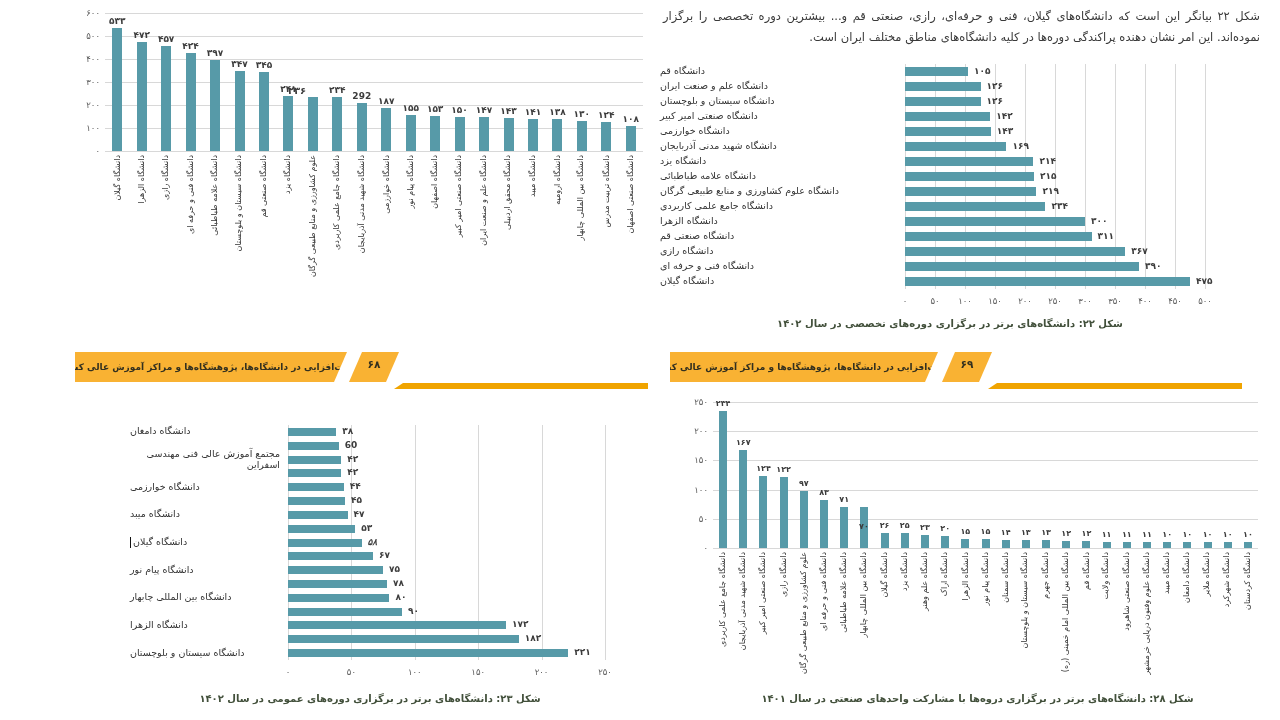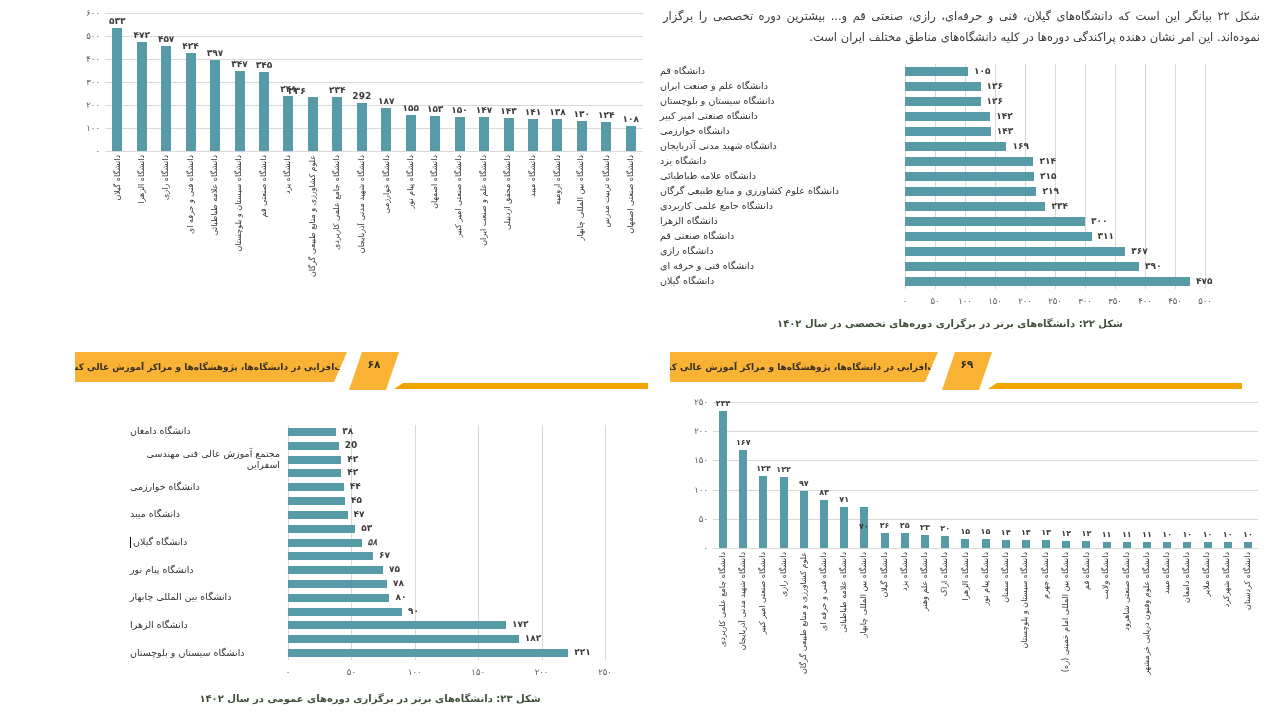--- a/index.html
+++ b/index.html
@@ -30,21 +30,21 @@
   #fig23{left:130px;top:418px;width:500px;height:300px;}
   #fig28{left:685px;top:390px;width:575px;height:330px;}
   #fig20 .caption{left:25px;top:290px;width:540px;}
   #fig22 .caption{left:80px;top:262px;width:420px;}
   #fig23 .caption{left:30px;top:275px;width:420px;}
   #fig28 .caption{left:20px;top:303px;width:545px;}
   .banner-main{position:absolute;top:352px;height:30px;background:var(--banner);
                clip-path:polygon(0 0,100% 0,calc(100% - 13px) 100%,0 100%);
                display:flex;align-items:center;justify-content:center;}
   .banner-text{direction:rtl;font-size:9px;font-weight:bold;color:#33301f;white-space:nowrap;}
-  .banner-page{position:absolute;top:352px;height:38px;width:50px;background:var(--banner);
+  .banner-page{position:absolute;top:352px;height:30px;width:50px;background:var(--banner);
                clip-path:polygon(13px 0,100% 0,calc(100% - 13px) 100%,0 100%);
                text-align:center;font-size:10.5px;font-weight:bold;color:#33301f;line-height:24px;}
   .banner-strip{position:absolute;top:383px;height:6px;background:var(--banner2);
                 clip-path:polygon(9px 0,100% 0,100% 100%,0 100%);}
   #banner-left-main{left:75px;width:272px;}
   #banner-left-page{left:349px;}
   #banner-left-strip{left:394px;width:254px;}
   #banner-right-main{left:670px;width:268px;}
   #banner-right-page{left:942px;}
   #banner-right-strip{left:988px;width:254px;}
@@ -237,21 +237,21 @@
         <div class="gridline-v" style="left: 348.2px; top: 7px; height: 235px;"></div>
         <span class="xtick" style="left: 348.2px; top: 249px;">۱۵۰</span>
         <div class="gridline-v" style="left: 411.6px; top: 7px; height: 235px;"></div>
         <span class="xtick" style="left: 411.6px; top: 249px;">۲۰۰</span>
         <div class="gridline-v" style="left: 475px; top: 7px; height: 235px;"></div>
         <span class="xtick" style="left: 475px; top: 249px;">۲۵۰</span>
         <div class="hcat" style="left: 0px; width: 150px; top: 7px; height: 13.8235px;">دانشگاه دامغان</div>
         <div class="bar" style="left: 158px; top: 9.91176px; width: 48.184px; height: 8px;"></div>
         <span class="hval" style="left: 212.184px; top: 7.91176px;">۳۸</span>
         <div class="bar" style="left: 158px; top: 23.7353px; width: 50.72px; height: 8px;"></div>
-        <span class="hval" style="left: 214.72px; top: 21.7353px;">20</span>
+        <span class="hval" style="left: 214.72px; top: 21.7353px;">60</span>
         <div class="hcat" style="left: 0px; width: 150px; top: 34.6471px; height: 13.8235px;">مجتمع آموزش عالی فنی مهندسی اسفراین</div>
         <div class="bar" style="left: 158px; top: 37.5588px; width: 53.256px; height: 8px;"></div>
         <span class="hval" style="left: 217.256px; top: 35.5588px;">۴۲</span>
         <div class="bar" style="left: 158px; top: 51.3824px; width: 53.256px; height: 8px;"></div>
         <span class="hval" style="left: 217.256px; top: 49.3824px;">۴۲</span>
         <div class="hcat" style="left: 0px; width: 150px; top: 62.2941px; height: 13.8235px;">دانشگاه خوارزمی</div>
         <div class="bar" style="left: 158px; top: 65.2059px; width: 55.792px; height: 8px;"></div>
         <span class="hval" style="left: 219.792px; top: 63.2059px;">۴۴</span>
         <div class="bar" style="left: 158px; top: 79.0294px; width: 57.06px; height: 8px;"></div>
         <span class="hval" style="left: 221.06px; top: 77.0294px;">۴۵</span>
@@ -376,15 +376,16 @@
         <div class="bar" style="left: 518.537px; top: 152.16px; width: 8px; height: 5.84px;"></div>
         <span class="vval" style="left: 522.537px; top: 140.16px; font-size: 8px;">۱۰</span>
         <span class="vcat" style="right: 57.463px; top: 162px;">دانشگاه ملایر</span>
         <div class="bar" style="left: 538.722px; top: 152.16px; width: 8px; height: 5.84px;"></div>
         <span class="vval" style="left: 542.722px; top: 140.16px; font-size: 8px;">۱۰</span>
         <span class="vcat" style="right: 37.2778px; top: 162px;">دانشگاه شهرکرد</span>
         <div class="bar" style="left: 558.907px; top: 152.16px; width: 8px; height: 5.84px;"></div>
         <span class="vval" style="left: 562.907px; top: 140.16px; font-size: 8px;">۱۰</span>
         <span class="vcat" style="right: 17.0926px; top: 162px;">دانشگاه کردستان</span>
       </div>
+    <div class="caption">شکل ۲۸: دانشگاه‌های برتر در برگزاری دروه‌ها با مشارکت واحدهای صنعتی در سال ۱۴۰۱</div>
   </div>
 
 </div>
 
 </body></html>

